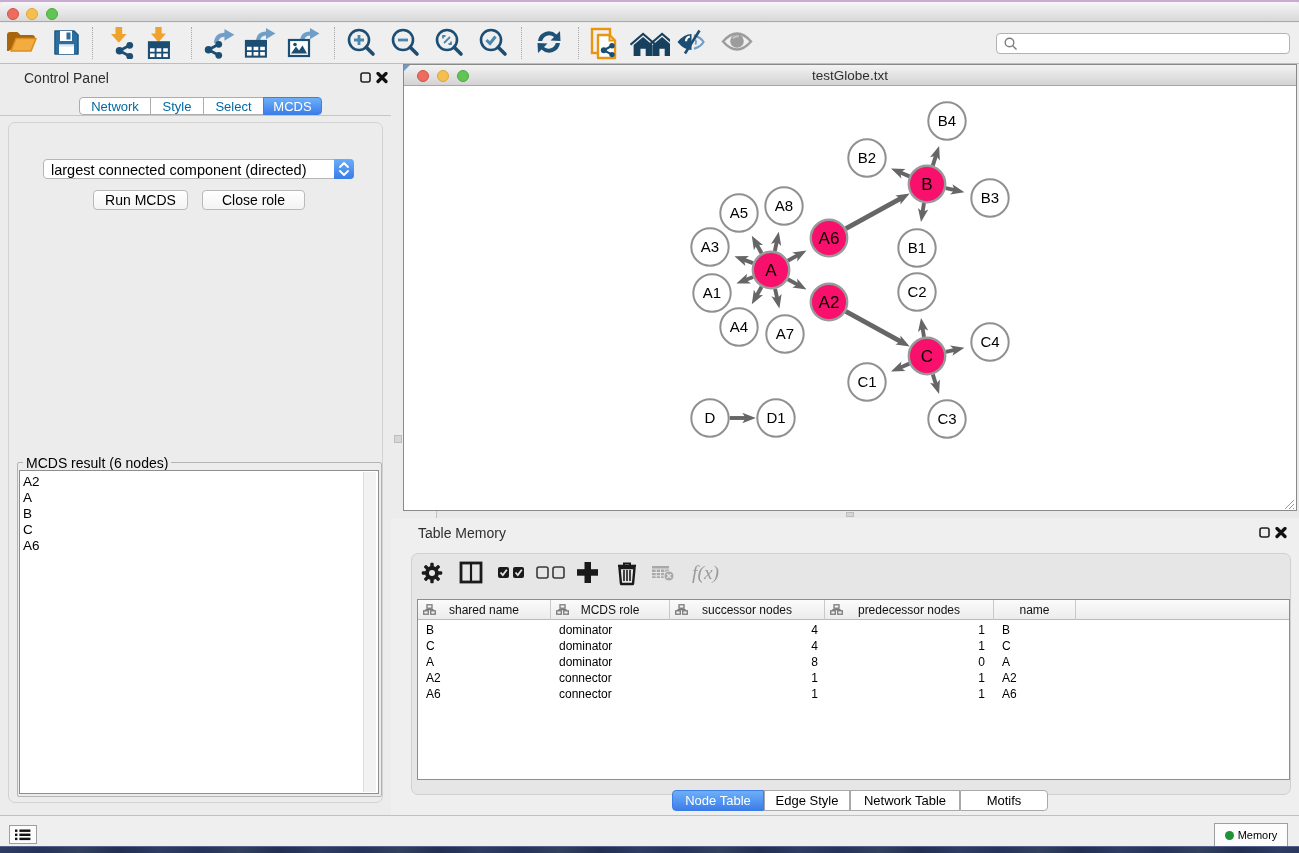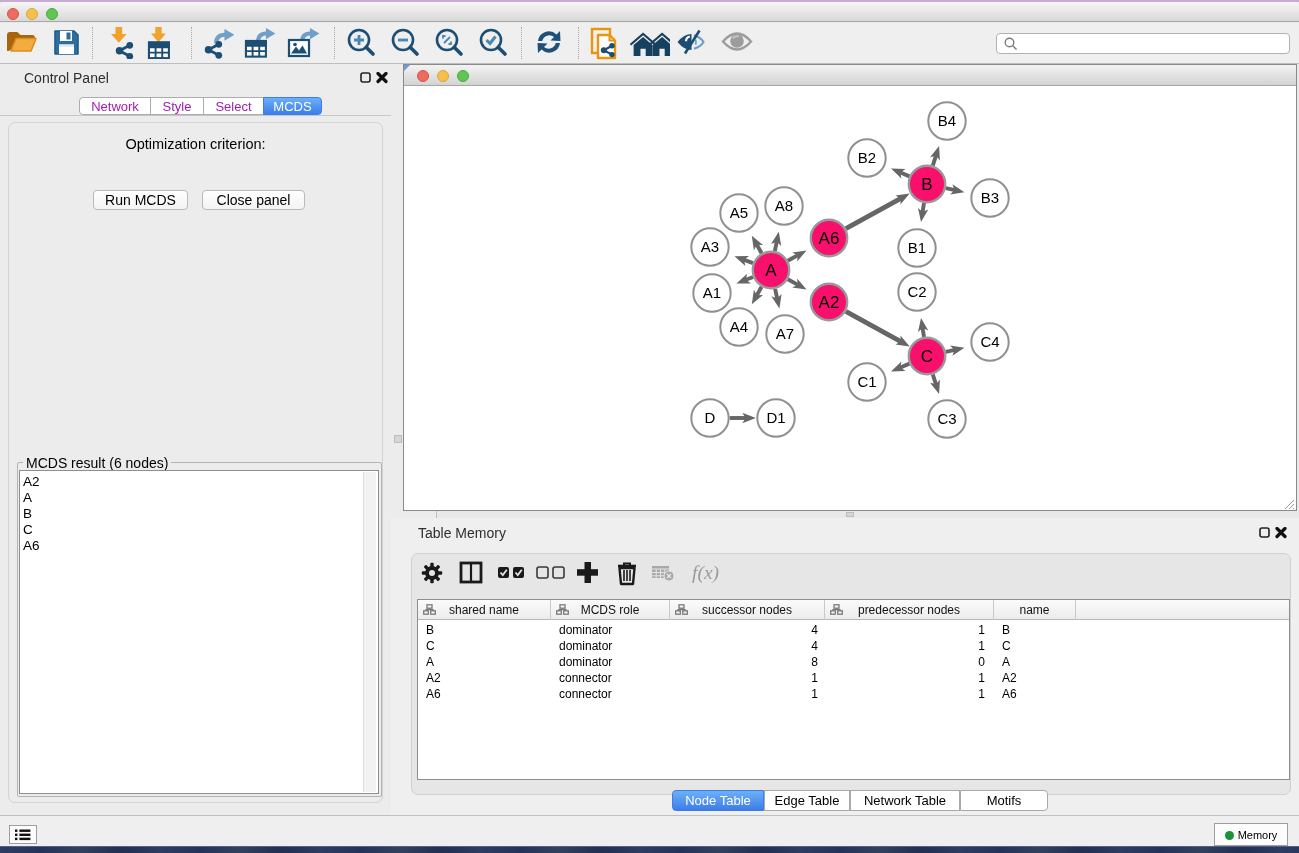--- a/index.html
+++ b/index.html
@@ -1,20 +1,20 @@
 <!DOCTYPE html>
 <html><head><meta charset="utf-8"><style>
 *{margin:0;padding:0;box-sizing:border-box}
 html,body{width:1299px;height:853px;overflow:hidden}
 body{font-family:"Liberation Sans",sans-serif;background:#e9e9e9;position:relative}
 .abs{position:absolute}
 .ic{position:absolute;top:27px}
 .sep{position:absolute;top:27px;width:0;height:32px;border-left:1px dotted #a8a8a8}
 .tl{width:12px;height:12px;border-radius:50%;position:absolute;top:6px}
-.tab{position:absolute;top:0;height:18px;background:#fff;border:1px solid #acacac;color:#a21caf;
+.tab{position:absolute;top:0;height:18px;background:#fff;border:1px solid #acacac;color:#0369a1;
  font-size:13px;text-align:center;line-height:17px}
 .tabsel{background:linear-gradient(#6db0f8,#3c7de9);color:#fff;border-color:#3c7de9}
 .btn{position:absolute;background:linear-gradient(#ffffff,#f3f3f3);border:1px solid #b9b9b9;border-radius:4px;
  font-size:13px;text-align:center;color:#000}
 .th{position:absolute;top:0;height:20px;border-right:1px solid #c9c9c9;font-size:12px;color:#111;
  text-align:center;line-height:20px}
 .td{position:absolute;font-size:12px;color:#000;line-height:16px}
 .btab{position:absolute;top:0;height:21px;background:#fff;border:1px solid #a9a9a9;font-size:13px;
  text-align:center;line-height:20px;color:#000}
 </style></head><body>
@@ -159,35 +159,43 @@
     <svg class="abs" style="left:360px;top:8px" width="30" height="12">
       <rect x="1" y="1" width="9" height="9" rx="2" fill="none" stroke="#222" stroke-width="1.6"></rect>
       <path d="M18 1.5 L26 9.5 M26 1.5 L18 9.5" stroke="#111" stroke-width="3.2" stroke-linecap="round"></path>
     </svg>
     <div class="tab" style="left:79px;top:33px;width:72px;border-radius:4px 0 0 4px">Network</div>
     <div class="tab" style="left:150px;top:33px;width:54px">Style</div>
     <div class="tab" style="left:203px;top:33px;width:61px">Select</div>
     <div class="tab tabsel" style="left:263px;top:33px;width:59px;border-radius:0 4px 4px 0">MCDS</div>
     <div class="abs" style="left:0;top:51px;width:391px;height:1px;background:#c6c6c6"></div>
     <div class="abs" style="left:8px;top:58px;width:375px;height:681px;background:#ececec;border:1px solid #d2d2d2;border-radius:7px"></div>
-    <div class="abs" style="left:0;top:72px;width:391px;text-align:center;font-size:14.5px;color:#000">Optimization criterion:</div>
+    <div class="abs" style="left:43px;top:95px;width:311px;height:20px;background:#fff;border:1px solid #b6b6b6;border-radius:4px">
+      <div class="abs" style="left:7px;top:2px;font-size:14.5px;color:#000">largest connected component (directed)</div>
+      <div class="abs" style="right:-1px;top:-1px;width:20px;height:20px;background:linear-gradient(#68aef9,#3a7ce9);border-radius:0 4px 4px 0">
+        <svg width="12" height="14" style="position:absolute;left:4px;top:3px">
+          <path d="M2 5 L6 1 L10 5 M2 9 L6 13 L10 9" fill="none" stroke="#fff" stroke-width="1.8" stroke-linejoin="round" stroke-linecap="round"></path>
+        </svg>
+      </div>
+    </div>
     <div class="btn" style="left:93px;top:126px;width:95px;height:20px;line-height:19px;font-size:14px">Run MCDS</div>
-    <div class="btn" style="left:202px;top:126px;width:103px;height:20px;line-height:19px;font-size:14px">Close panel</div>
+    <div class="btn" style="left:202px;top:126px;width:103px;height:20px;line-height:19px;font-size:14px">Close role</div>
     <div class="abs" style="left:17px;top:398px;width:365px;height:335px;border:1px solid #b4b4b4;border-radius:2px"></div>
     <div class="abs" style="left:23px;top:391px;background:#ececec;padding:0 3px;font-size:14px;color:#000">MCDS result (6 nodes)</div>
     <div class="abs" style="left:19px;top:406px;width:360px;height:324px;background:#fff;border:1px solid #8e8e8e">
       <div class="abs" style="left:3px;top:3px;font-size:13.5px;line-height:16px;color:#000">A2<br>A<br>B<br>C<br>A6</div>
       <div class="abs" style="right:2px;top:1px;width:13px;height:320px;background:#f2f2f2;border-left:1px solid #dcdcdc"></div>
     </div>
   </div>
 <div class="abs" style="left:403px;top:64px;width:894px;height:447px;background:#fff;border:1px solid #8a8a8a">
     <div class="abs" style="left:0;top:0;width:892px;height:21px;background:linear-gradient(#f3f3f3,#d3d3d3);border-bottom:1px solid #a6a6a6">
       <div class="tl" style="left:13px;top:5px;background:#ed6b5f;border:0.5px solid #d35549"></div>
       <div class="tl" style="left:33px;top:5px;background:#f5bf4f;border:0.5px solid #dda73a"></div>
       <div class="tl" style="left:53px;top:5px;background:#61c455;border:0.5px solid #4aab3e"></div>
+      <div class="abs" style="left:0;width:100%;top:3px;text-align:center;font-size:13.5px;color:#2e2e2e">testGlobe.txt</div>
     </div>
     <svg class="abs" style="left:0;top:0" width="6" height="6">
       <path d="M0 0 L6 0 L0 6 Z" fill="#6a9ad9"></path>
     </svg>
     <svg width="894" height="425" style="position:absolute;left:0;top:22px" font-family="Liberation Sans, sans-serif">
       <line x1="357.6" y1="166.3" x2="352.6" y2="157.3" stroke="#666666" stroke-width="3.9"></line>
       <path d="M347.8,148.8 L359.0,158.1 L352.8,157.7 L349.9,163.2 Z" fill="#666666"></path>
       <line x1="370.8" y1="164.2" x2="372.9" y2="154.2" stroke="#666666" stroke-width="3.9"></line>
       <path d="M374.8,144.7 L377.2,158.9 L372.8,154.7 L367.0,156.9 Z" fill="#666666"></path>
       <line x1="349.0" y1="176.2" x2="339.6" y2="172.7" stroke="#666666" stroke-width="3.9"></line>
@@ -382,31 +390,31 @@
       <div class="td" style="left:252px;top:70px;width:148px;text-align:right">1</div>
       <div class="td" style="left:407px;top:70px;width:160px;text-align:right">1</div>
       <div class="td" style="left:584px;top:70px">A2</div>
       <div class="td" style="left:8px;top:86px">A6</div>
       <div class="td" style="left:141px;top:86px">connector</div>
       <div class="td" style="left:252px;top:86px;width:148px;text-align:right">1</div>
       <div class="td" style="left:407px;top:86px;width:160px;text-align:right">1</div>
       <div class="td" style="left:584px;top:86px">A6</div>
     </div>
     <div class="btab" style="left:281px;top:272px;width:92px;border-radius:4px 0 0 4px;background:linear-gradient(#6db0f8,#3c7de9);color:#fff;border-color:#3c7de9">Node Table</div>
-    <div class="btab" style="left:373px;top:272px;width:86px">Edge Table</div>
+    <div class="btab" style="left:373px;top:272px;width:86px">Edge Style</div>
     <div class="btab" style="left:459px;top:272px;width:110px">Network Table</div>
     <div class="btab" style="left:569px;top:272px;width:88px;border-radius:0 4px 4px 0">Motifs</div>
   </div>
 <div class="abs" style="left:0;top:815px;width:1299px;height:31px;background:#efefef;border-top:1px solid #c0c0c0">
     <div class="abs" style="left:9px;top:9px;width:28px;height:19px;background:#fcfcfc;border:1px solid #9e9e9e">
       <svg width="16" height="12" style="position:absolute;left:5px;top:3px">
         <g fill="#111">
           <rect x="0" y="0.5" width="2.4" height="2.4"></rect>
           <rect x="0" y="4.6" width="2.4" height="2.4"></rect>
           <rect x="0" y="8.7" width="2.4" height="2.4"></rect>
           <rect x="4.4" y="0.5" width="11" height="2.4"></rect>
           <rect x="4.4" y="4.6" width="11" height="2.4"></rect>
           <rect x="4.4" y="8.7" width="11" height="2.4"></rect>
         </g>
       </svg>
     </div>
-    <div class="abs" style="left:1214px;top:7px;width:74px;height:23px;background:#fcfcfc;border:1px solid #9e9e9e;font-size:11px;color:#000;text-align:center;line-height:22px"><span style="display:inline-block;width:9px;height:9px;border-radius:50%;background:#1f9136;margin-right:4px;vertical-align:-1px"></span>Memory</div>
+    <div class="abs" style="left:1214px;top:7px;width:74px;height:29px;background:#fcfcfc;border:1px solid #9e9e9e;font-size:11px;color:#000;text-align:center;line-height:22px"><span style="display:inline-block;width:9px;height:9px;border-radius:50%;background:#1f9136;margin-right:4px;vertical-align:-1px"></span>Memory</div>
   </div>
 <div class="abs" style="left:0;top:846px;width:1299px;height:7px;background:repeating-linear-gradient(90deg,#2e3c63 0px,#25325a 40px,#33415f 80px,#222e52 120px,#2e3c63 160px);border-top:1px solid #55618a"></div>
 </body></html>

